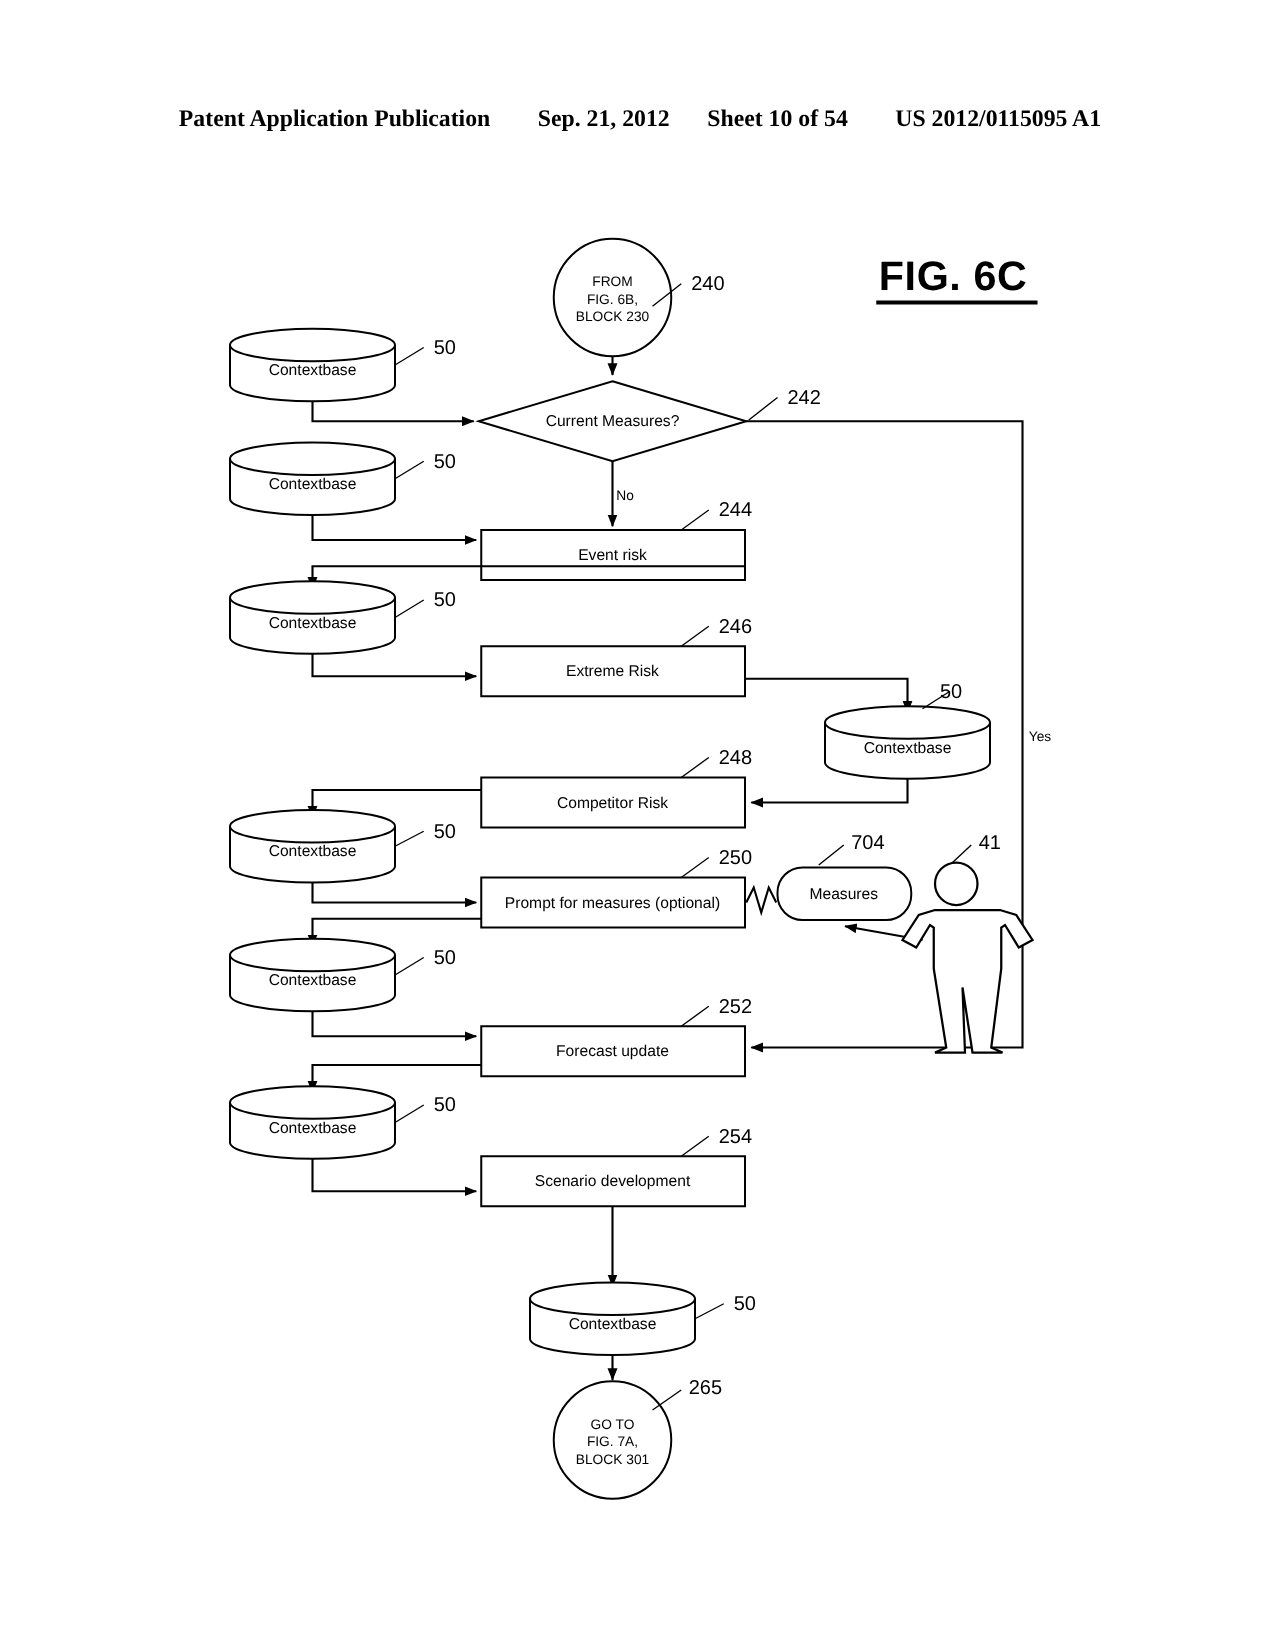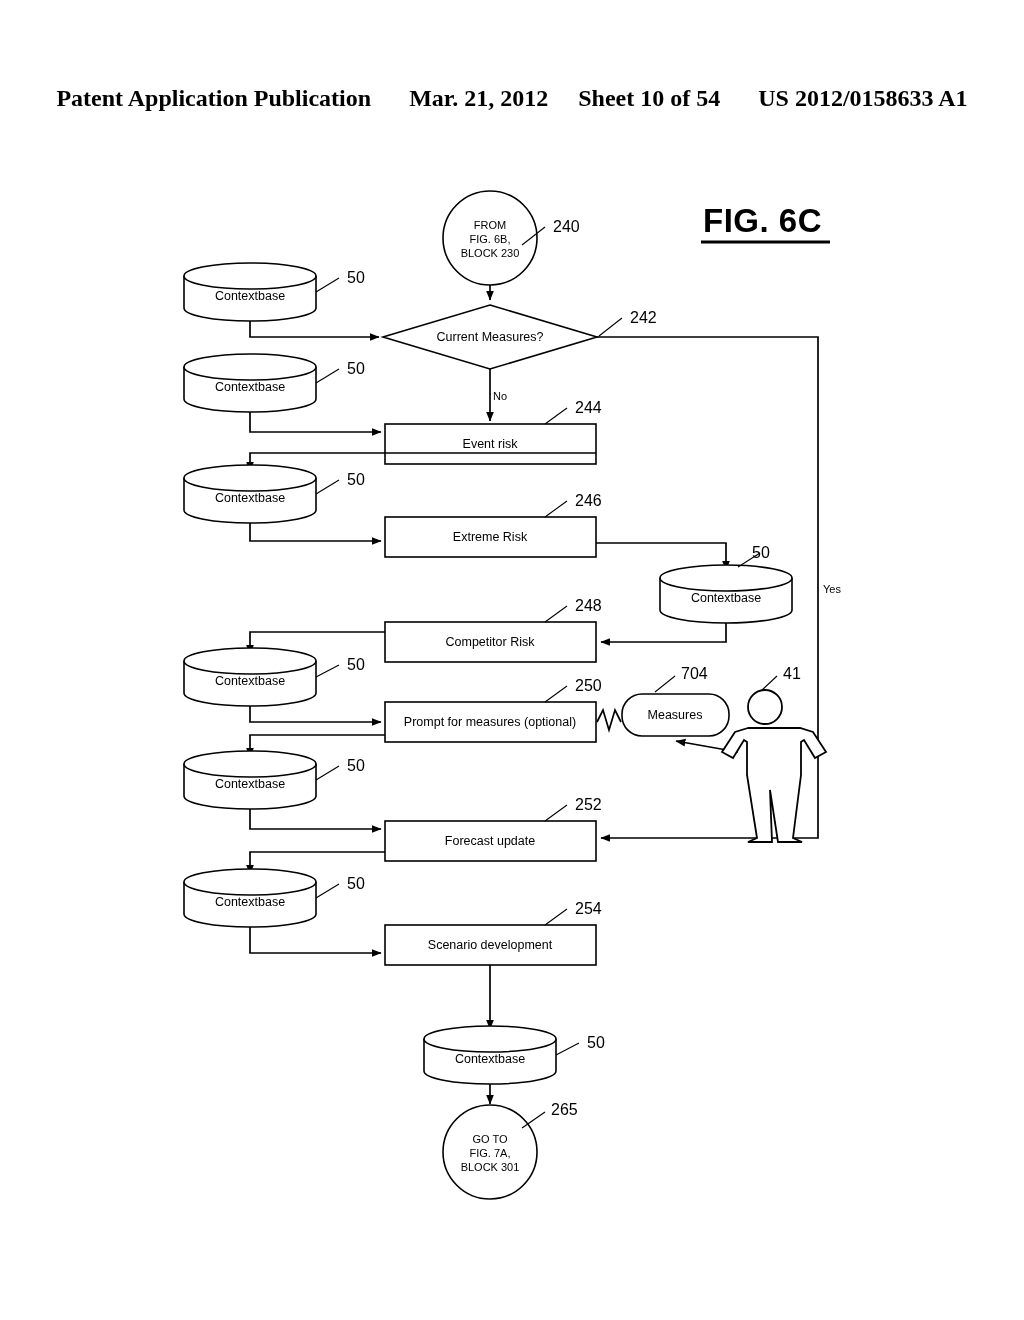--- a/index.html
+++ b/index.html
@@ -23,21 +23,21 @@
   .pub-header {
     position: absolute;
     top: 85px;
     left: 0;
     width: 1024px;
     display: flex;
     justify-content: center;
     align-items: baseline;
     font-family: "Liberation Serif", serif;
     font-weight: bold;
-    font-size: 24px;
+    font-size: 19px;
     color: #000;
     letter-spacing: 0px;
   }
   .pub-header .seg { white-space: pre; }
   .pub-header .gap-a { display: inline-block; width: 38px; }
   .pub-header .gap-b { display: inline-block; width: 30px; }
   svg.diagram {
     position: absolute;
     top: 0;
     left: 0;
@@ -97,25 +97,25 @@
   }
 </style>
 </head>
 <body>
 
 <div class="page">
 
   <div class="pub-header">
     <span class="seg">Patent Application Publication</span>
     <span class="gap-a"></span>
-    <span class="seg">Mar. 21, 2012</span>
+    <span class="seg">Sep. 21, 2012</span>
     <span class="gap-b"></span>
     <span class="seg">Sheet 10 of 54</span>
     <span class="gap-a"></span>
-    <span class="seg">US 2012/0158633 A1</span>
+    <span class="seg">US 2012/0115095 A1</span>
   </div>
 
   <svg class="diagram" width="1024" height="1320" viewBox="0 0 1024 1320">
 
     <defs>
       <marker id="ah" markerWidth="11" markerHeight="11" refX="9.4" refY="4" orient="auto" markerUnits="userSpaceOnUse">
         <path d="M0,0 L10,4 L0,8 z" fill="#000"></path>
       </marker>
       <marker id="ahs" markerWidth="10" markerHeight="10" refX="8.6" refY="3.6" orient="auto" markerUnits="userSpaceOnUse">
         <path d="M0,0 L9,3.6 L0,7.2 z" fill="#000"></path>

